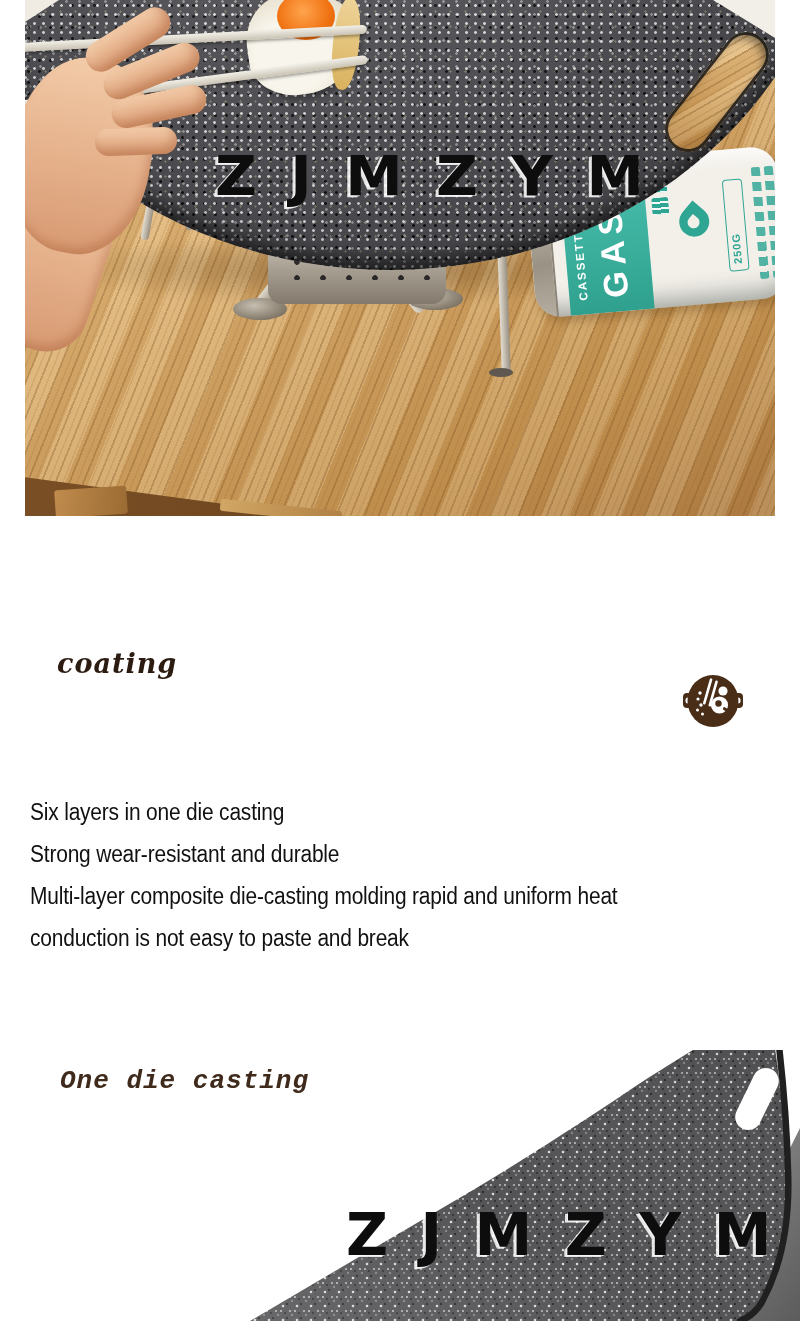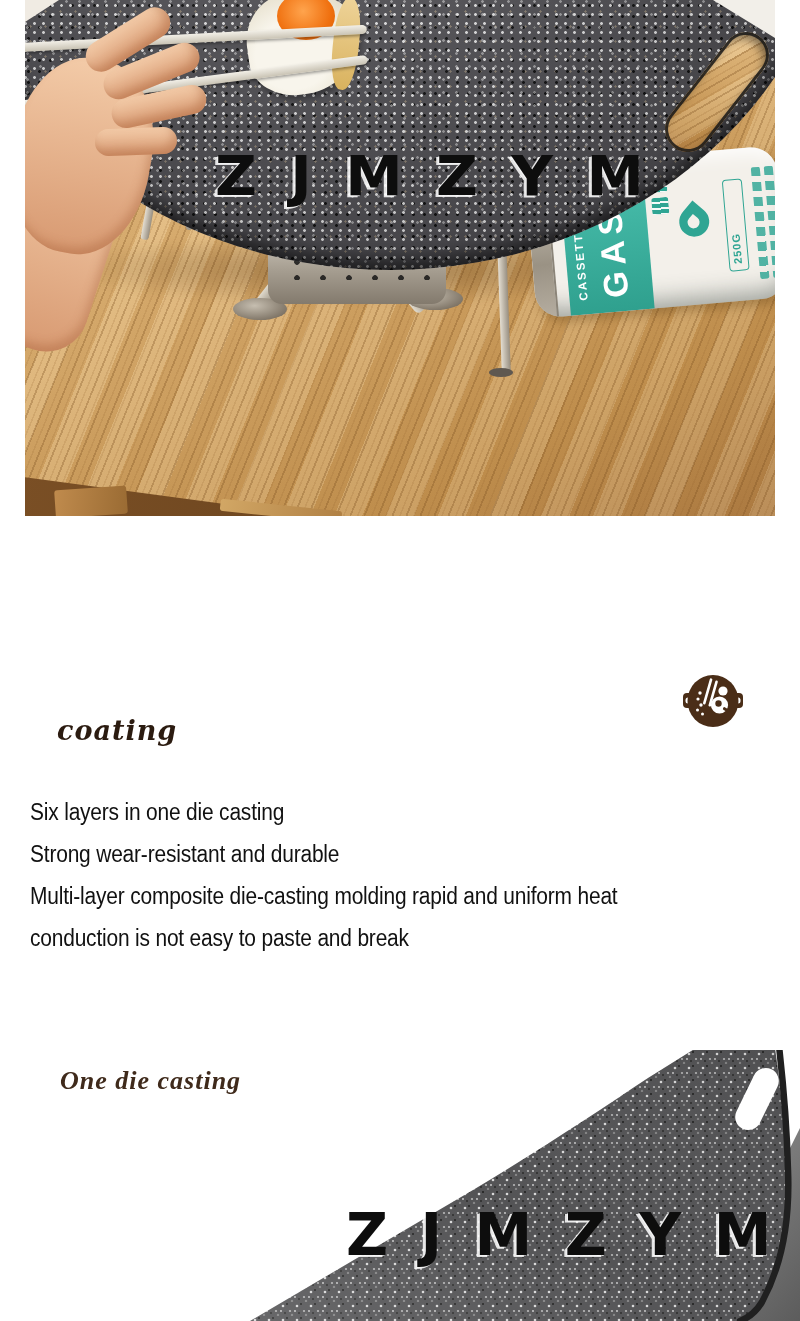--- a/index.html
+++ b/index.html
@@ -130,29 +130,29 @@
   
   .brandmark { font-family:"DejaVu Sans", sans-serif; font-weight:bold; color:#0d0d0d;
     white-space:nowrap; line-height:1;
     text-shadow:-3px 2px 0 rgba(255,255,255,.85), -1px 1px 0 rgba(255,255,255,.5); }
   .watermark-top { left:190px; top:148px; font-size:56px; letter-spacing:.58em;
     transform:scaleX(1.03); transform-origin:left top; }
   .watermark-bottom { left:346px; top:156px; font-size:58px; letter-spacing:.56em;
     transform:scaleX(1.0); transform-origin:left top; }
 
   
-  .coating-heading { left:57px; top:715px; font-family:"DejaVu Serif", serif; font-style:italic;
+  .coating-heading { left:57px; top:648px; font-family:"DejaVu Serif", serif; font-style:italic;
     font-weight:600; font-size:27px; color:#2b1b10; letter-spacing:1px; }
   .coating-icon { left:683px; top:672px; width:60px; height:58px; }
   .coating-body { left:30px; top:791px; color:#111111; font-size:23px; line-height:42px;
     letter-spacing:-.2px; }
   .coating-body .bl { transform:scaleX(.91); transform-origin:left center; white-space:nowrap; }
 
   
-  .odc-heading { left:60px; top:1066px; font-family:Liberation Serif, serif; font-style:italic;
+  .odc-heading { left:60px; top:1066px; font-family:Liberation Mono, monospace; font-style:italic;
     font-weight:bold; font-size:26px; color:#3f2a1b; letter-spacing:1px; z-index:5; }
 
   
   .photo-bottom { left:0; top:1050px; width:800px; height:271px; overflow:hidden; background:#ffffff; }
   .photo-bottom svg { position:absolute; left:0; top:0; }
 </style>
 </head>
 <body>
 
 <div class="page">

